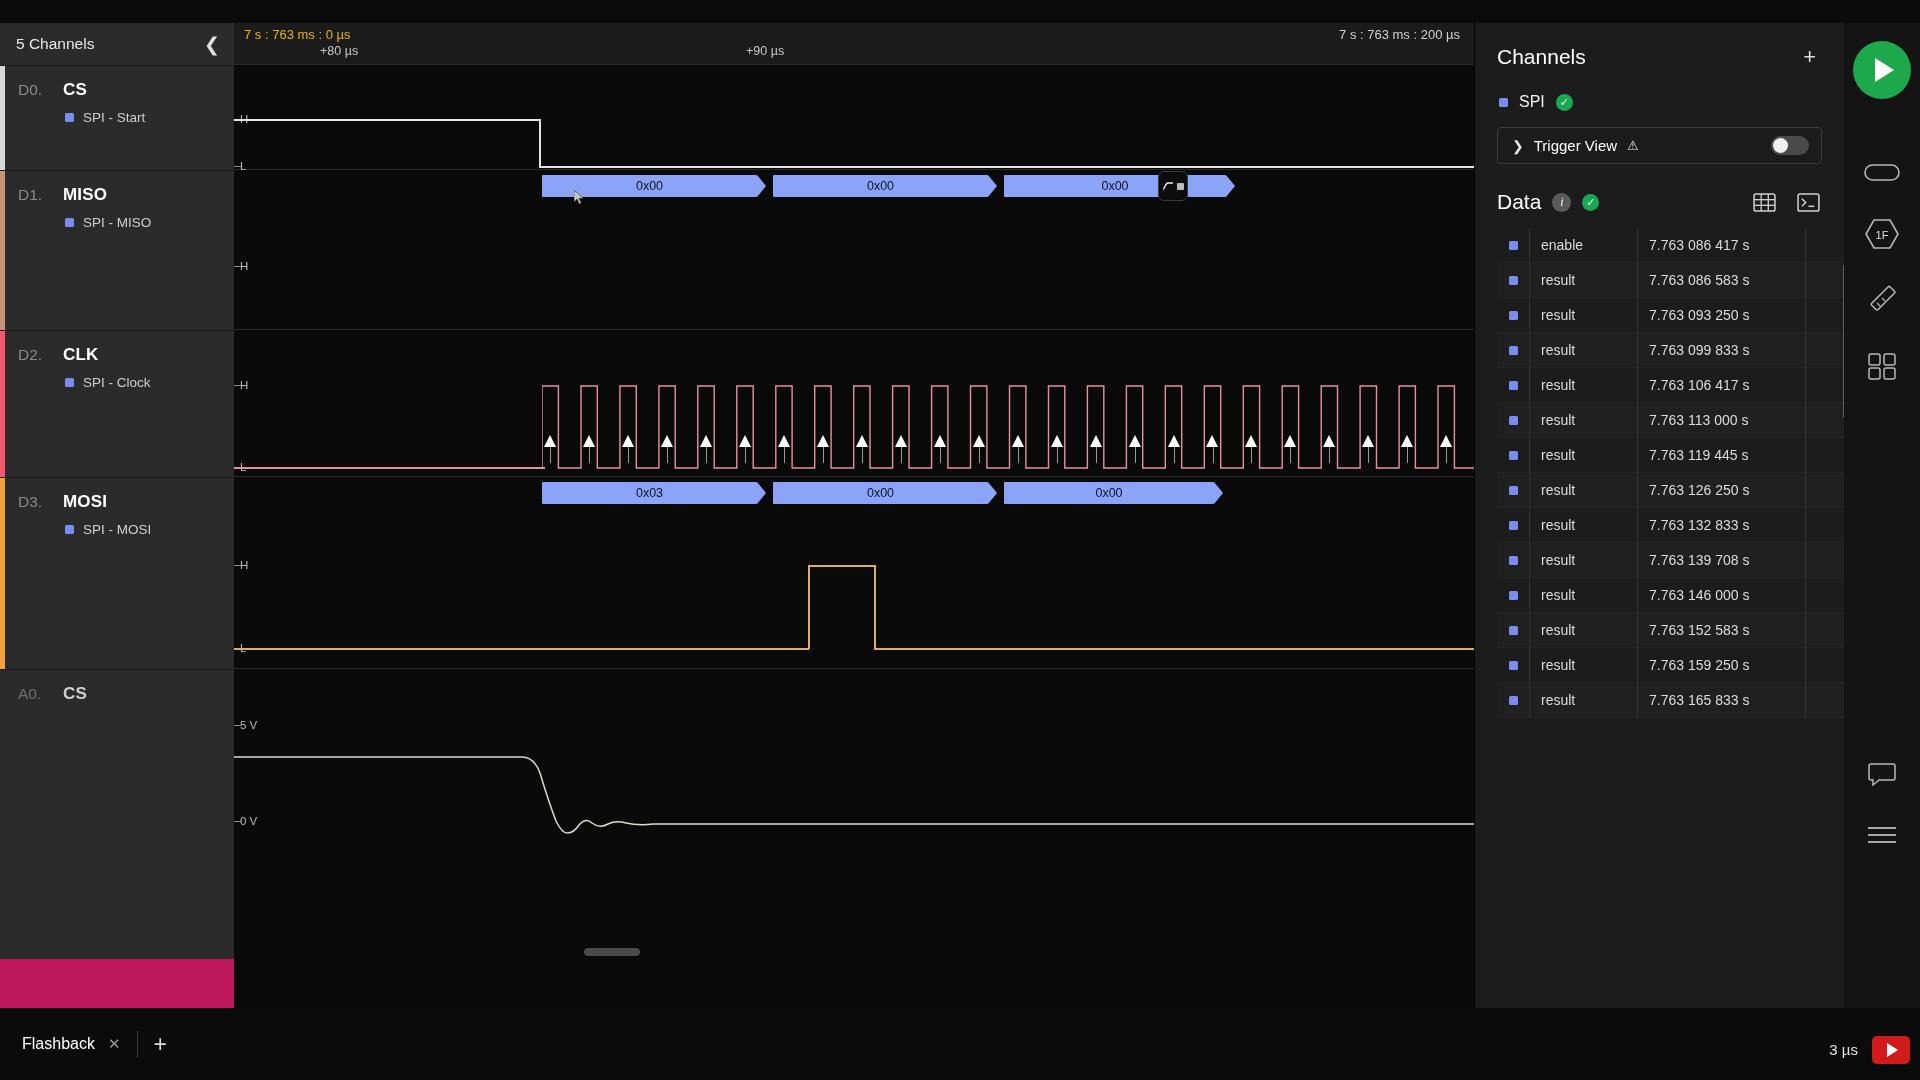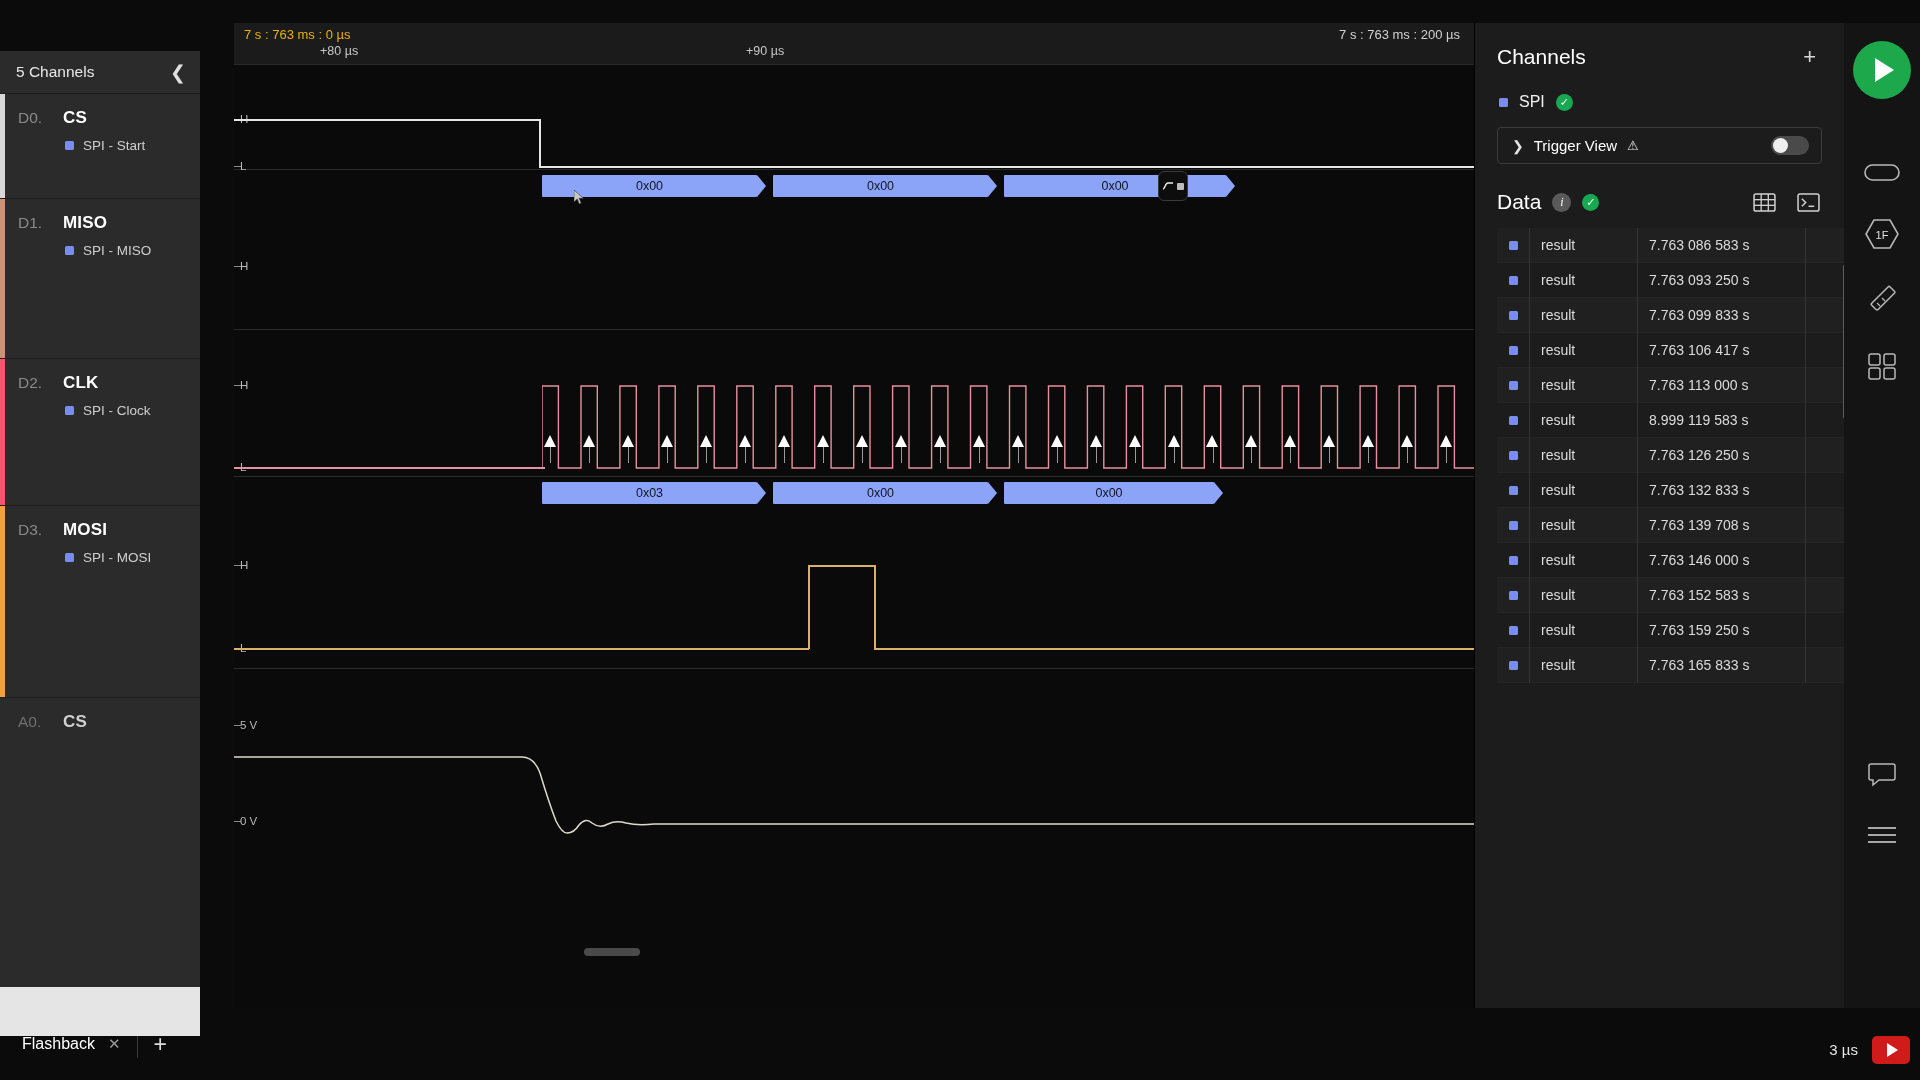--- a/index.html
+++ b/index.html
@@ -17,22 +17,22 @@
     background: #efefef; display: flex; align-items: center;
     padding-left: 5px; gap: 2px; z-index: 40;
   }
   .menubar .mi {
     font-size: 12.5px; color: #1a1a1a; padding: 2px 7px; line-height: 15px;
     cursor: default; border-radius: 2px;
   }
 
   
   .chanpanel {
-    position: absolute; top: 23px; left: 0; width: 200px; height: 985px;
-    background: #e5e5e5; z-index: 20; margin-top: 28px;
+    position: absolute; top: 23px; left: 0; width: 234px; height: 985px;
+    background: #be185d; z-index: 20;
   }
   .chanhead {
     height: 42px; display: flex; align-items: center; justify-content: space-between;
     padding: 0 14px 0 16px; background: #2b2b2b;
   }
   .chanhead .title { font-size: 15.5px; color: #e8e8e8; font-weight: 400; }
   .chevleft { color: #e0e0e0; font-size: 19px; line-height: 1; cursor: pointer; }
 
   .chanrow { position: relative; border-top: 1px solid #1e1e1e; background: #2b2b2b; }
   .chanrow .accent { position: absolute; left: 0; top: 0; bottom: 0; width: 5px; }
@@ -455,20 +455,28 @@
         <line x1="12" y1="14" x2="18" y2="14" stroke="#cfcfcf" stroke-width="1.6"></line>
       </svg>
     </div>
 
 
     <div class="dtable">
       <div class="vdiv" style="left:32px"></div>
       <div class="vdiv" style="left:140px"></div>
       <div class="vdiv" style="left:308px"></div>
       <div id="dt-body">
+          <div class="dt-row">
+            <div class="c-dot">
+              <span class="sqdot"></span>
+            </div>
+            <div class="c-type">enable</div>
+            <div class="c-start">7.763 086 417 s</div>
+            <div class="c-d"></div>
+          </div>
           <div class="dt-row alt">
             <div class="c-dot">
               <span class="sqdot"></span>
             </div>
             <div class="c-type">result</div>
             <div class="c-start">7.763 086 583 s</div>
             <div class="c-d"></div>
           </div>
           <div class="dt-row">
             <div class="c-dot">
@@ -500,21 +508,21 @@
             </div>
             <div class="c-type">result</div>
             <div class="c-start">7.763 113 000 s</div>
             <div class="c-d"></div>
           </div>
           <div class="dt-row">
             <div class="c-dot">
               <span class="sqdot"></span>
             </div>
             <div class="c-type">result</div>
-            <div class="c-start">8.999 119 583 s</div>
+            <div class="c-start">7.763 119 445 s</div>
             <div class="c-d"></div>
           </div>
           <div class="dt-row alt">
             <div class="c-dot">
               <span class="sqdot"></span>
             </div>
             <div class="c-type">result</div>
             <div class="c-start">7.763 126 250 s</div>
             <div class="c-d"></div>
           </div>

